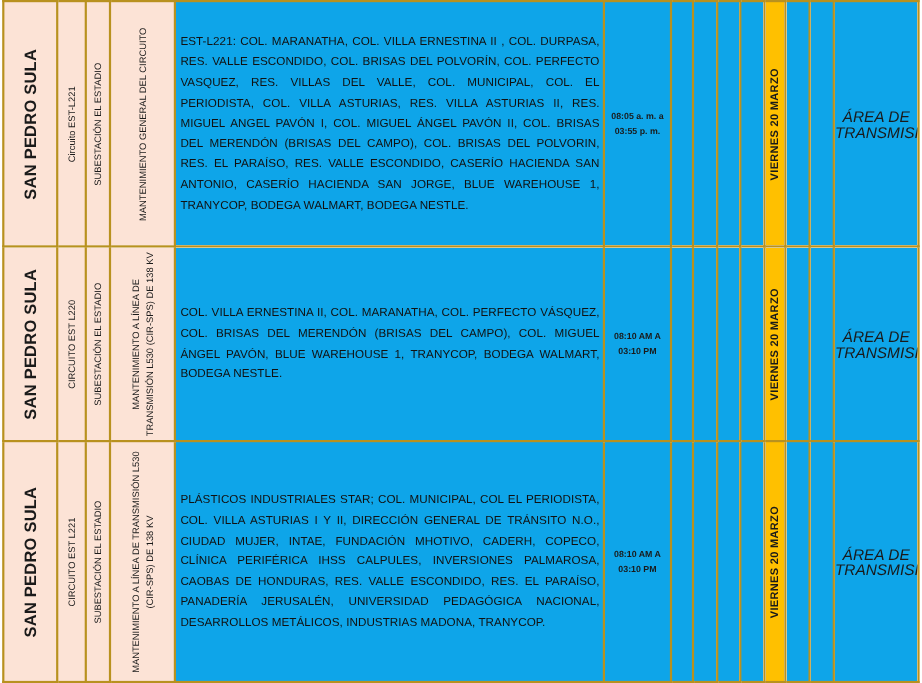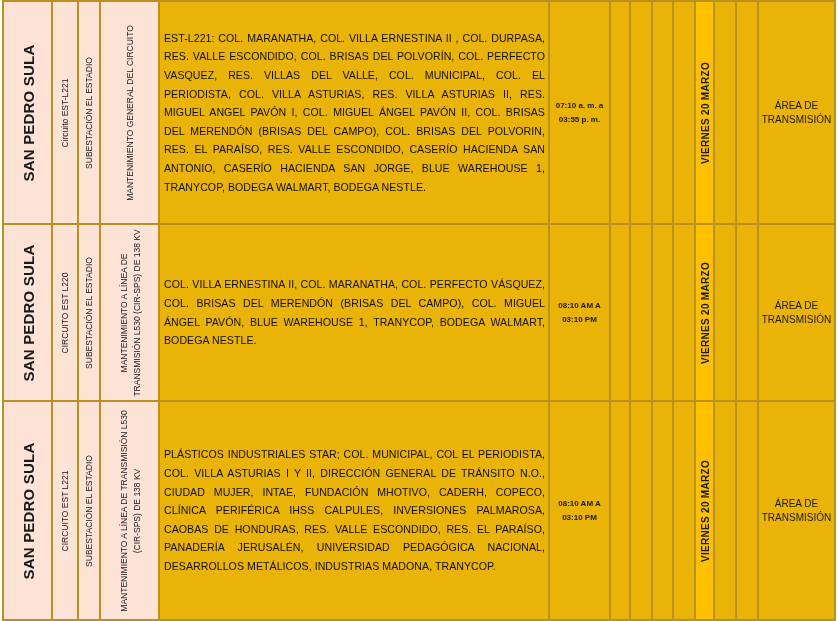--- a/index.html
+++ b/index.html
@@ -9,39 +9,39 @@
     border-collapse: collapse; table-layout: fixed;
     width: 834px; height: 619px;
   }
   table.sched td {
     border: 2px solid #b8911f;
     padding: 0; vertical-align: middle; text-align: center;
     overflow: hidden;
   }
   td.pink { background: #fce3d6; }
   td.yellow { background: #ffc000; }
-  td.white { background: #eab308; }
+  td.white { background: #0ea5e9; }
   .vwrap { position: relative; width: 100%; height: 100%; }
   .vtext {
     position: absolute; left: 50%; top: 50%;
     transform: translate(-50%, -50%) rotate(-90deg);
     white-space: nowrap; text-align: center;
     color: #1a1a1a;
   }
   .city { font-size: 15px; font-weight: bold; letter-spacing: 0.2px; }
   .small { font-size: 8.5px; line-height: 12px; }
   .maint { font-size: 8.5px; line-height: 12.5px; }
   .day { font-size: 10px; font-weight: bold; letter-spacing: 0.3px; }
   .desc {
     font-size: 10.6px; line-height: 18.6px; color: #111;
     text-align: justify; text-align-last: left;
     padding: 0 3px 0 4px; letter-spacing: 0.05px;
   }
   .time { font-size: 8px; font-weight: bold; line-height: 14px; color: #1a1a1a; }
-  .area { font-size: 10px; line-height: 14px; color: #1a1a1a; }
+  .area { font-size: 14px; line-height: 14px; color: #1a1a1a; font-style: italic; }
 </style>
 </head>
 <body>
 
 <table class="sched">
   <colgroup>
     <col style="width:49px">
     <col style="width:26px">
     <col style="width:22px">
     <col style="width:59px">
@@ -79,21 +79,21 @@
             <div class="vtext maint">
               <div>MANTENIMIENTO GENERAL DEL CIRCUITO</div>
             </div>
           </div>
         </td>
     <td class="white">
           <div class="desc">EST-L221: COL. MARANATHA, COL. VILLA ERNESTINA II , COL. DURPASA, RES. VALLE ESCONDIDO, COL. BRISAS DEL POLVORÍN, COL. PERFECTO VASQUEZ, RES. VILLAS DEL VALLE, COL. MUNICIPAL, COL. EL PERIODISTA, COL. VILLA ASTURIAS, RES. VILLA ASTURIAS II, RES. MIGUEL ANGEL PAVÓN I, COL. MIGUEL ÁNGEL PAVÓN II, COL. BRISAS DEL MERENDÓN (BRISAS DEL CAMPO), COL. BRISAS DEL POLVORIN, RES. EL PARAÍSO, RES. VALLE ESCONDIDO, CASERÍO HACIENDA SAN ANTONIO, CASERÍO HACIENDA SAN JORGE, BLUE WAREHOUSE 1, TRANYCOP, BODEGA WALMART, BODEGA NESTLE.</div>
         </td>
     <td class="white">
           <div class="time">
-            <div>07:10 a. m. a</div>
+            <div>08:05 a. m. a</div>
             <div>03:55 p. m.</div>
           </div>
         </td>
     <td class="white"></td>
     <td class="white"></td>
     <td class="white"></td>
     <td class="white"></td>
     <td class="yellow">
           <div class="vwrap">
             <div class="vtext day">VIERNES 20  MARZO</div>

